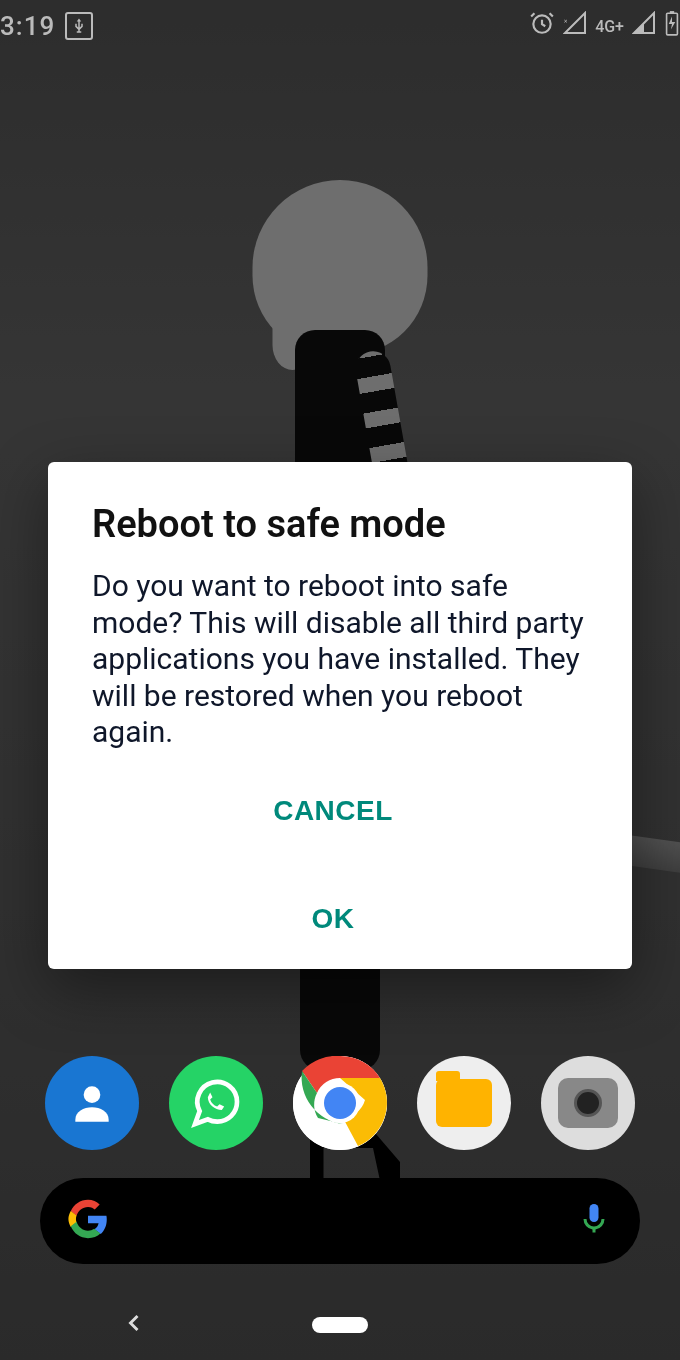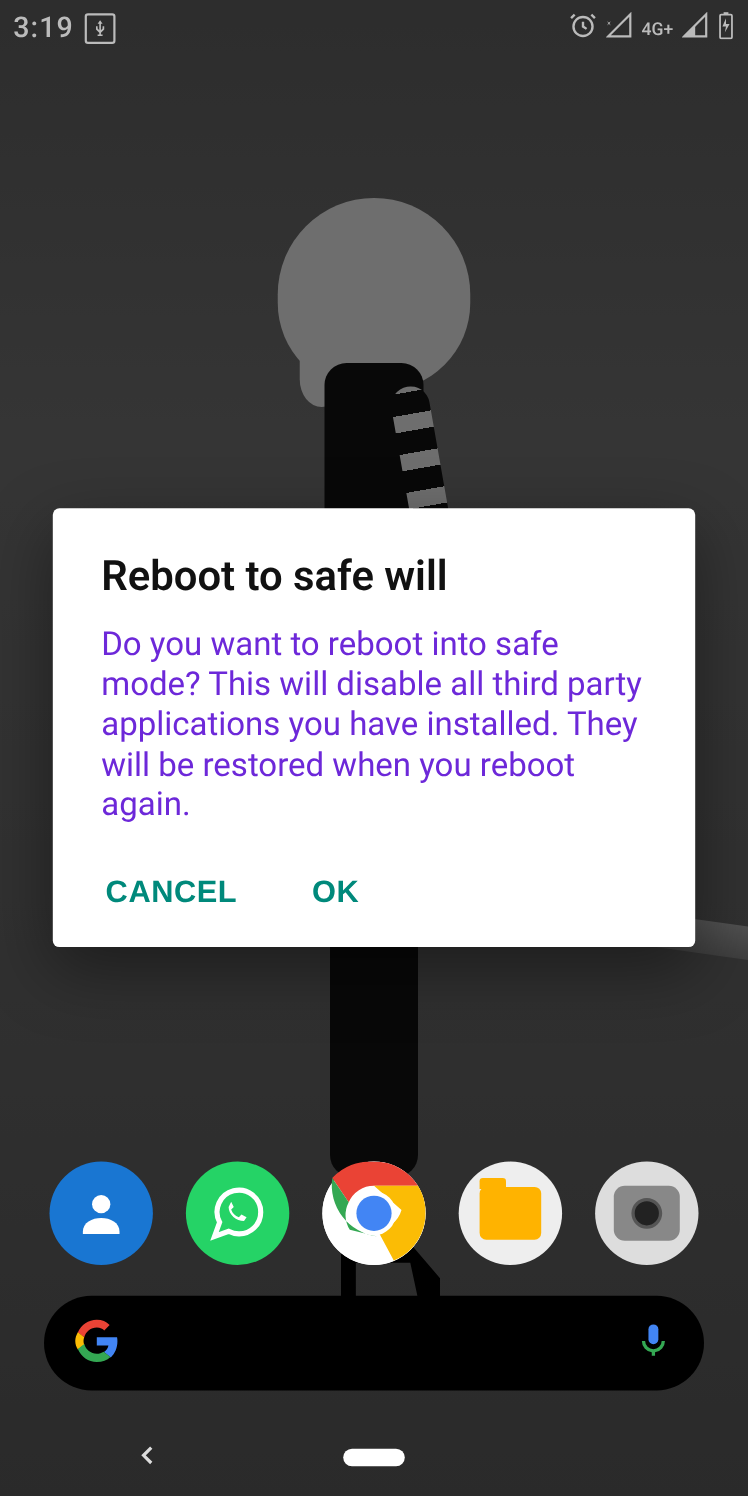--- a/index.html
+++ b/index.html
@@ -66,21 +66,21 @@
     
     .dim {
       position: absolute; inset: 0;
       background: rgba(0,0,0,0.5);
     }
     
     .status-bar {
       position: absolute; top: 0; left: 0; right: 0;
       height: 52px;
       display: flex; align-items: center; justify-content: space-between;
-      padding: 0 12px;
+      padding: 0 0;
       color: #bbb;
       font-size: 26px;
       z-index: 10;
     }
     .status-left, .status-right { display: flex; align-items: center; gap: 10px; }
     .status-right { gap: 8px; }
     .status-time { font-weight: 500; letter-spacing: 1px; }
     .usb-icon {
       width: 28px; height: 28px;
       border: 2px solid #bbb;
@@ -147,26 +147,27 @@
       left:48px; right:48px; top:462px;
       background:#fff; border-radius:6px;
       padding: 40px 44px 26px 44px;
       box-shadow: 0 20px 60px rgba(0,0,0,0.4);
     }
     .dialog-title {
       font-size:38px; font-weight:600; color:#111;
       margin-bottom: 22px;
     }
     .dialog-message {
-      font-size:30px; line-height:1.22; color:#6d28d9;
+      font-size:30px; line-height:1.22; color:#0f172a;
       margin-bottom: 36px;
     }
     .dialog-actions {
-      display:flex; gap:60px;
+      display:flex; justify-content:flex-end; gap:60px;
       padding-right:14px;
+      flex-direction:column;
     }
     .dialog-btn {
       background:none; border:none;
       font-size:28px; font-weight:600;
       color:#00897b;
       letter-spacing:0.5px;
       cursor:pointer;
       padding:8px 4px;
     }
   </style>
@@ -283,21 +284,21 @@
         <svg width="16" height="26" viewBox="0 0 12 24">
             <rect x="1" y="3" width="10" height="20" rx="1" fill="none" stroke="#bbb" stroke-width="1.5"></rect>
             <rect x="4" y="1" width="4" height="2" fill="#bbb"></rect>
             <path d="M6 6l-3 7h3l-1 5 4-7H6z" fill="#bbb"></path>
           </svg>
       </span>
     </div>
   </div>
 
   <div class="dialog">
-    <div class="dialog-title">Reboot to safe will</div>
+    <div class="dialog-title">Reboot to safe mode</div>
     <div class="dialog-message">Do you want to reboot into safe mode? This will disable all third party applications you have installed. They will be restored when you reboot again.</div>
     <div class="dialog-actions">
       <button class="dialog-btn">CANCEL</button>
       <button class="dialog-btn">OK</button>
     </div>
   </div>
 
 </div>
 
 </body></html>

